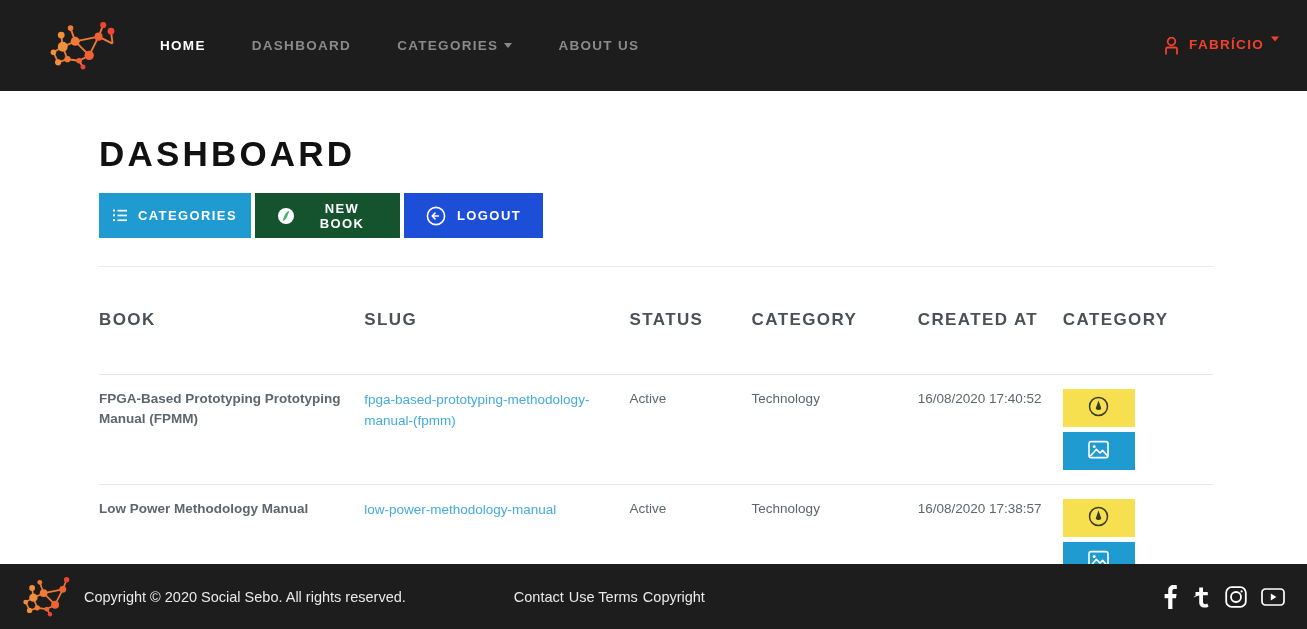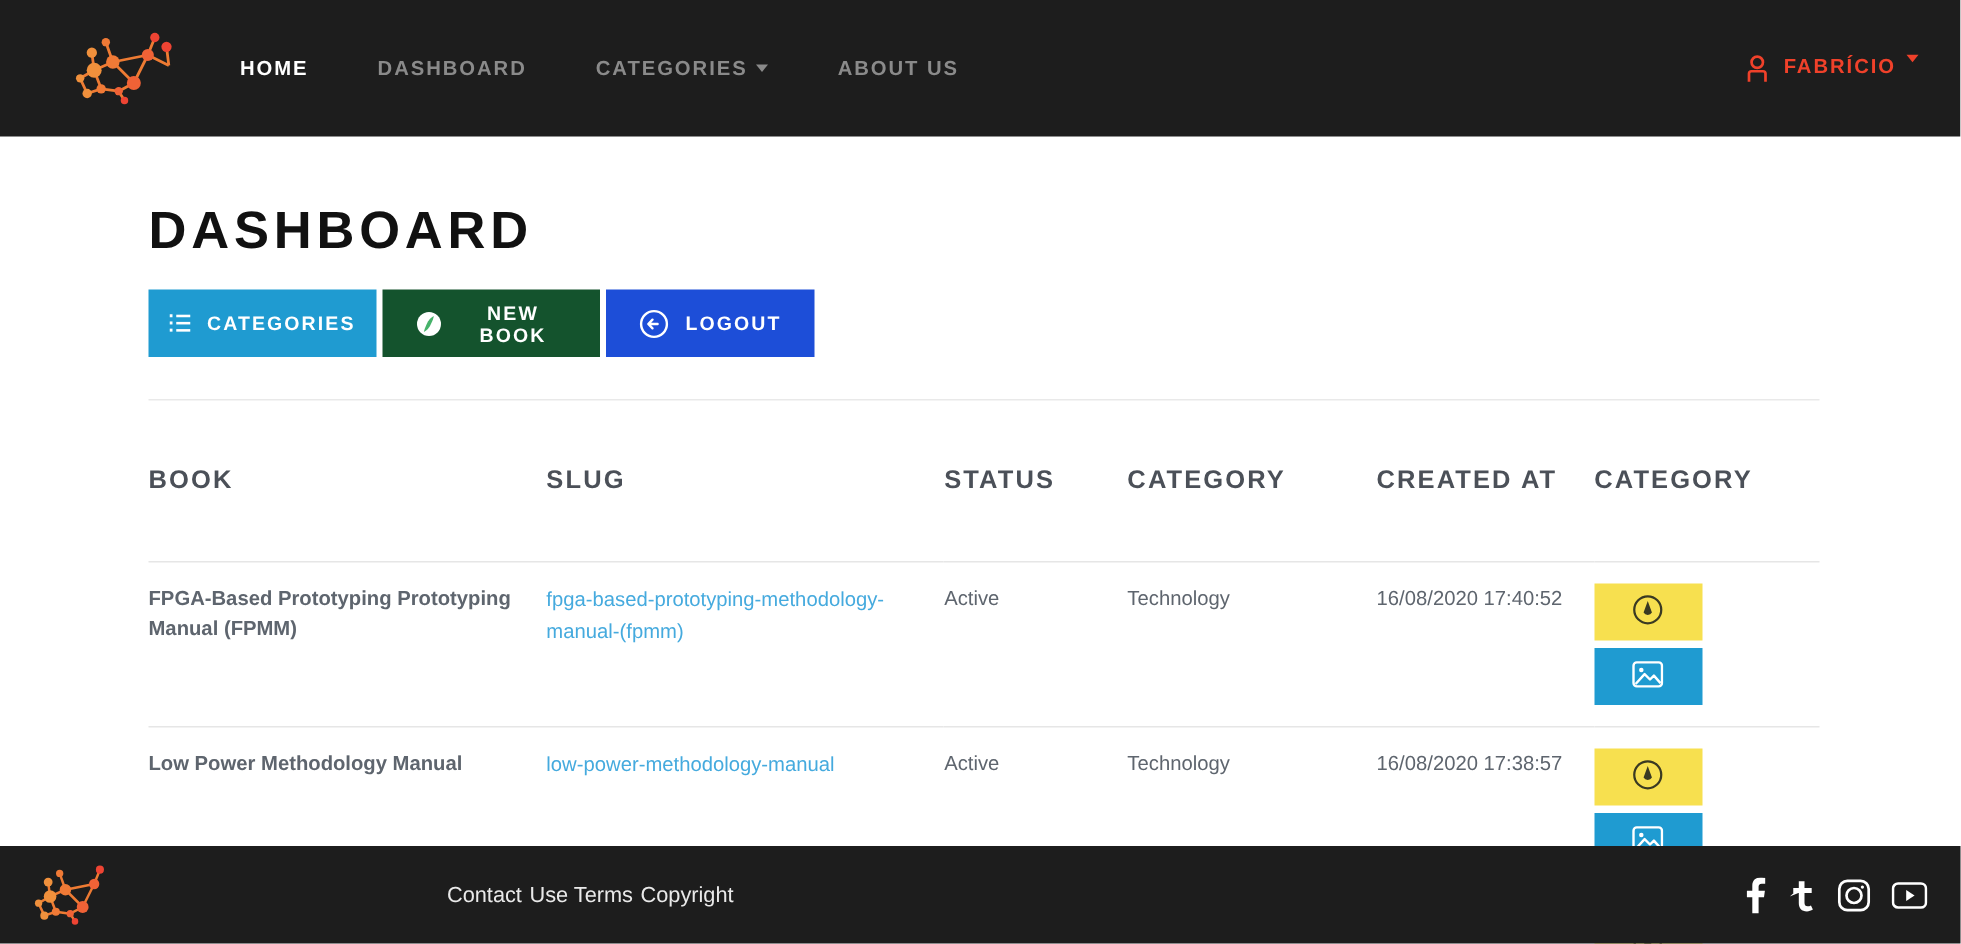--- a/index.html
+++ b/index.html
@@ -416,20 +416,21 @@
           <circle cx="58" cy="48" r="6.2"></circle>
         <circle cx="45" cy="55" r="3.8"></circle>
       </g>
       <g fill="#ee4433">
         <circle cx="76" cy="9" r="4.2"></circle>
           <circle cx="50" cy="63" r="3.4"></circle>
       </g>
     </svg>
   </div>
 
+  <div class="footer-copy">Copyright © 2020 Social Sebo. All rights reserved.</div>
 
   <div class="footer-links">
     <a href="#">Contact</a>
     <a href="#">Use Terms</a>
     <a href="#">Copyright</a>
   </div>
 
   <div class="social">
     <span>
       <svg width="17" height="24" viewBox="0 0 17 24" fill="#ffffff">

